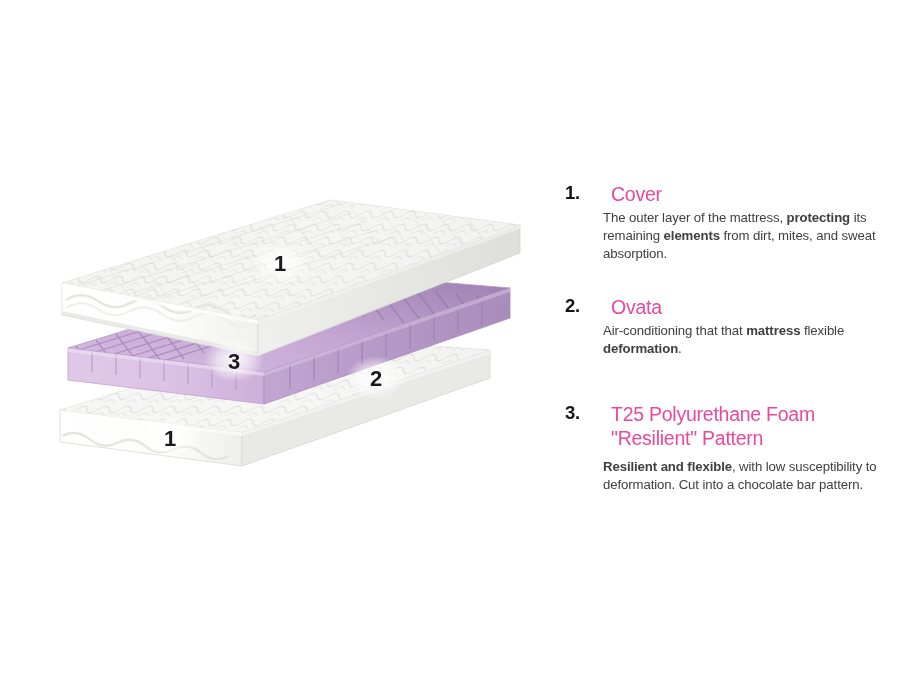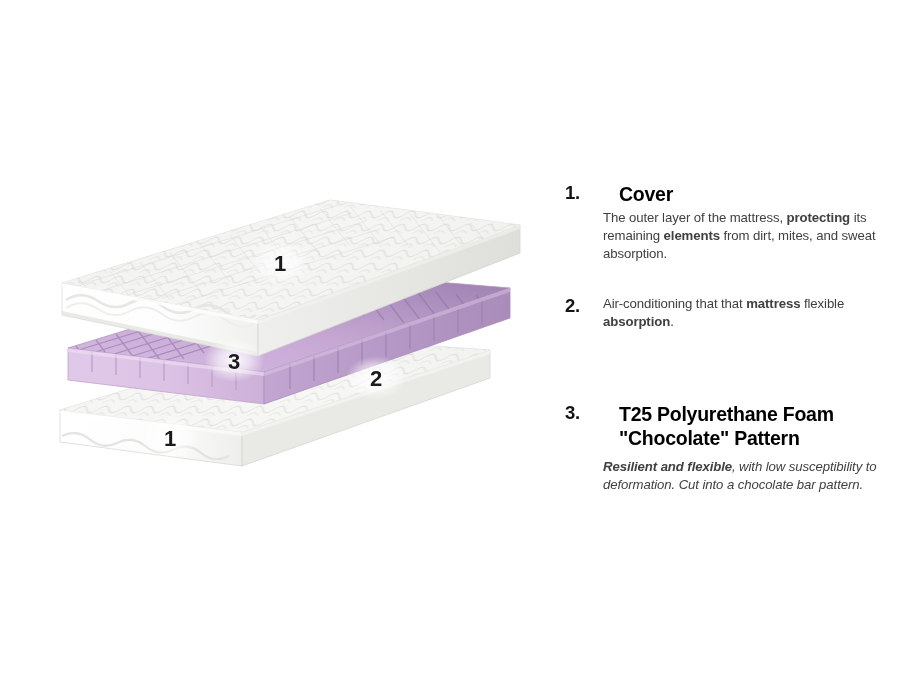--- a/index.html
+++ b/index.html
@@ -57,41 +57,41 @@
     font-weight: bold;
     color: #141414;
     line-height: 1.15;
     letter-spacing: -0.2px;
   }
   .legend-body {
     flex: 1 1 auto;
   }
   .legend-title {
     font-size: 19.5px;
-    font-weight: bold;
-    color: #000000;
+    font-weight: normal;
+    color: #ec4899;
     line-height: 1.25;
     letter-spacing: -0.25px;
-    margin: 0 0 3px 16px;
+    margin: 0 0 3px 8px;
     white-space: pre-line;
   }
   .legend-desc {
     font-size: 13.2px;
     color: #404040;
     line-height: 1.35;
     letter-spacing: -0.1px;
   }
   .legend-desc .b {
     font-weight: bold;
   }
 
   #item-1 { top: 182px; left: 5px; width: 330px; }
   #item-2 { top: 295px; left: 5px; width: 330px; }
   #item-3 { top: 402px; left: 5px; width: 330px; }
-  #item-3 .legend-desc { margin-top: 7px; font-style: italic; }
+  #item-3 .legend-desc { margin-top: 7px; }
 </style>
 </head>
 <body>
 
 <div id="diagram">
   <svg viewBox="0 0 545 675" xmlns="http://www.w3.org/2000/svg">
     <defs>
 
       <pattern id="quiltTop" width="22" height="13" patternUnits="userSpaceOnUse" patternTransform="skewX(-38)">
         <rect width="22" height="13" fill="#f3f3f2"></rect>
@@ -315,26 +315,27 @@
     <div class="legend-num">1.</div>
     <div class="legend-body">
       <div class="legend-title">Cover</div>
       <div class="legend-desc"><span>The outer layer of the mattress, </span><span class="b">protecting</span><span> its remaining </span><span class="b">elements</span><span> from dirt, mites, and sweat absorption.</span></div>
     </div>
   </div>
 
   <div class="legend-item" id="item-2">
     <div class="legend-num">2.</div>
     <div class="legend-body">
-      <div class="legend-desc"><span>Air-conditioning that that </span><span class="b">mattress</span><span> flexible </span><span class="b">absorption</span><span>.</span></div>
+      <div class="legend-title">Ovata</div>
+      <div class="legend-desc"><span>Air-conditioning that that </span><span class="b">mattress</span><span> flexible </span><span class="b">deformation</span><span>.</span></div>
     </div>
   </div>
 
   <div class="legend-item" id="item-3">
     <div class="legend-num">3.</div>
     <div class="legend-body">
       <div class="legend-title">T25 Polyurethane Foam
-"Chocolate" Pattern</div>
+"Resilient" Pattern</div>
       <div class="legend-desc"><span class="b">Resilient and flexible</span><span>, with low susceptibility to deformation.</span><span> Cut into a chocolate bar pattern.</span></div>
     </div>
   </div>
 
 </div>
 
 </body></html>

